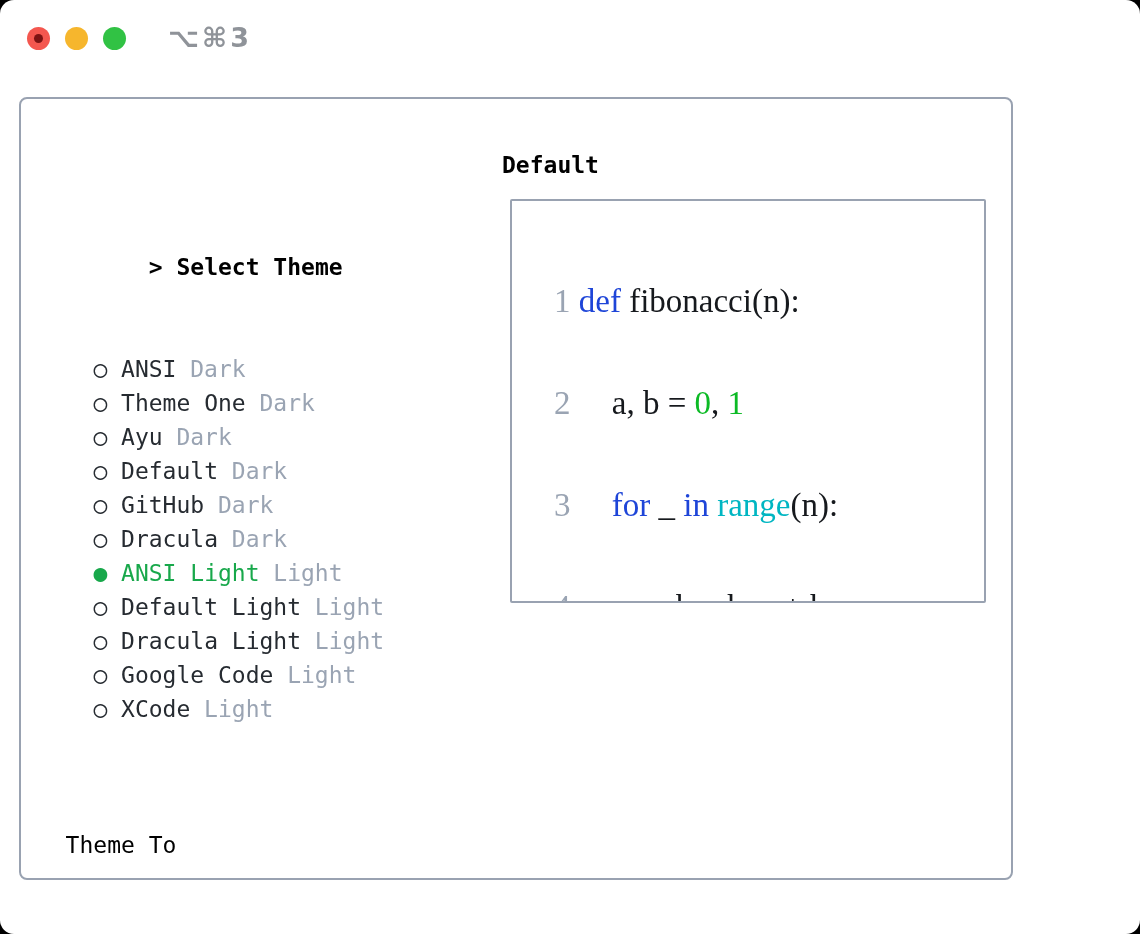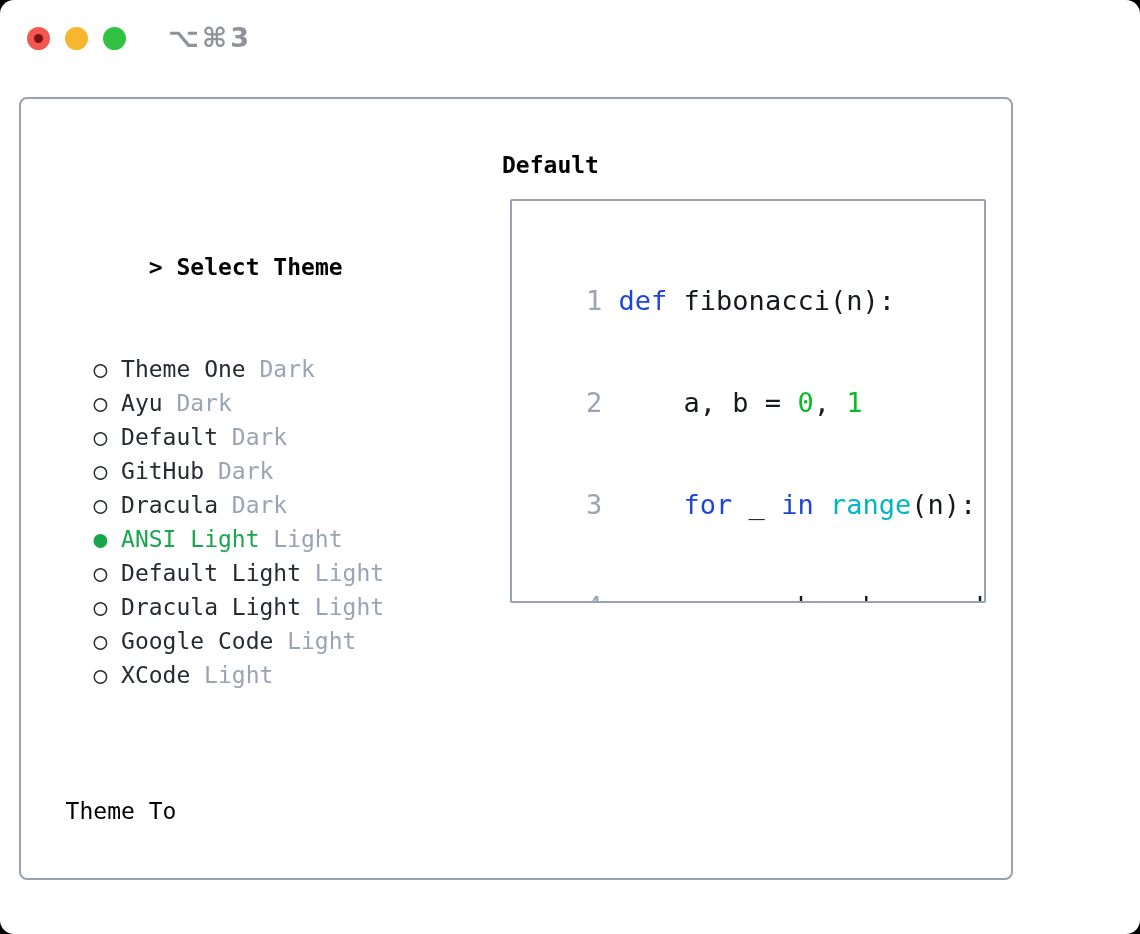--- a/index.html
+++ b/index.html
@@ -57,21 +57,21 @@
   .preview-label{
     position:absolute;left:481px;top:49px;height:34px;
     font-size:23px;line-height:34px;font-weight:bold;color:var(--text-black);
   }
   .preview-box{
     box-sizing:border-box;
     position:absolute;left:489px;top:100px;width:476px;height:404px;
     border:2px solid var(--border-gray);border-radius:2px;
     padding:49px 0 0 9px;overflow:hidden;
   }
-  .code-line{font-size:27px;line-height:34px;min-height:34px;white-space:pre;}
+  .code-line{font-size:33px;line-height:34px;min-height:34px;white-space:pre;font-family:Liberation Serif, serif;}
   .ln{color:var(--muted-gray);}
   .tok-fg{color:#16191d;}
   .tok-kw{color:var(--kw-blue);}
   .tok-fn{color:var(--fn-cyan);}
   .tok-lit{color:var(--lit-green);}
 </style>
 </head>
 <body>
 
 <div class="window">
@@ -85,20 +85,22 @@
     <div class="win-title">⌥⌘3</div>
   </div>
 
   <div class="panel">
 
     <div class="left-col">
       <div class="row list-header">
         <span class="cursor">&gt;</span><span class="hdr-label">Select Theme</span>
       </div>
       <div id="theme-list"><div class="row theme-item">
+    <span class="radio">○</span><span class="nm">ANSI</span><span class="tag">Dark</span>
+  </div><div class="row theme-item">
     <span class="radio">○</span><span class="nm">Theme One</span><span class="tag">Dark</span>
   </div><div class="row theme-item">
     <span class="radio">○</span><span class="nm">Ayu</span><span class="tag">Dark</span>
   </div><div class="row theme-item">
     <span class="radio">○</span><span class="nm">Default</span><span class="tag">Dark</span>
   </div><div class="row theme-item">
     <span class="radio">○</span><span class="nm">GitHub</span><span class="tag">Dark</span>
   </div><div class="row theme-item">
     <span class="radio">○</span><span class="nm">Dracula</span><span class="tag">Dark</span>
   </div><div class="row theme-item selected">

